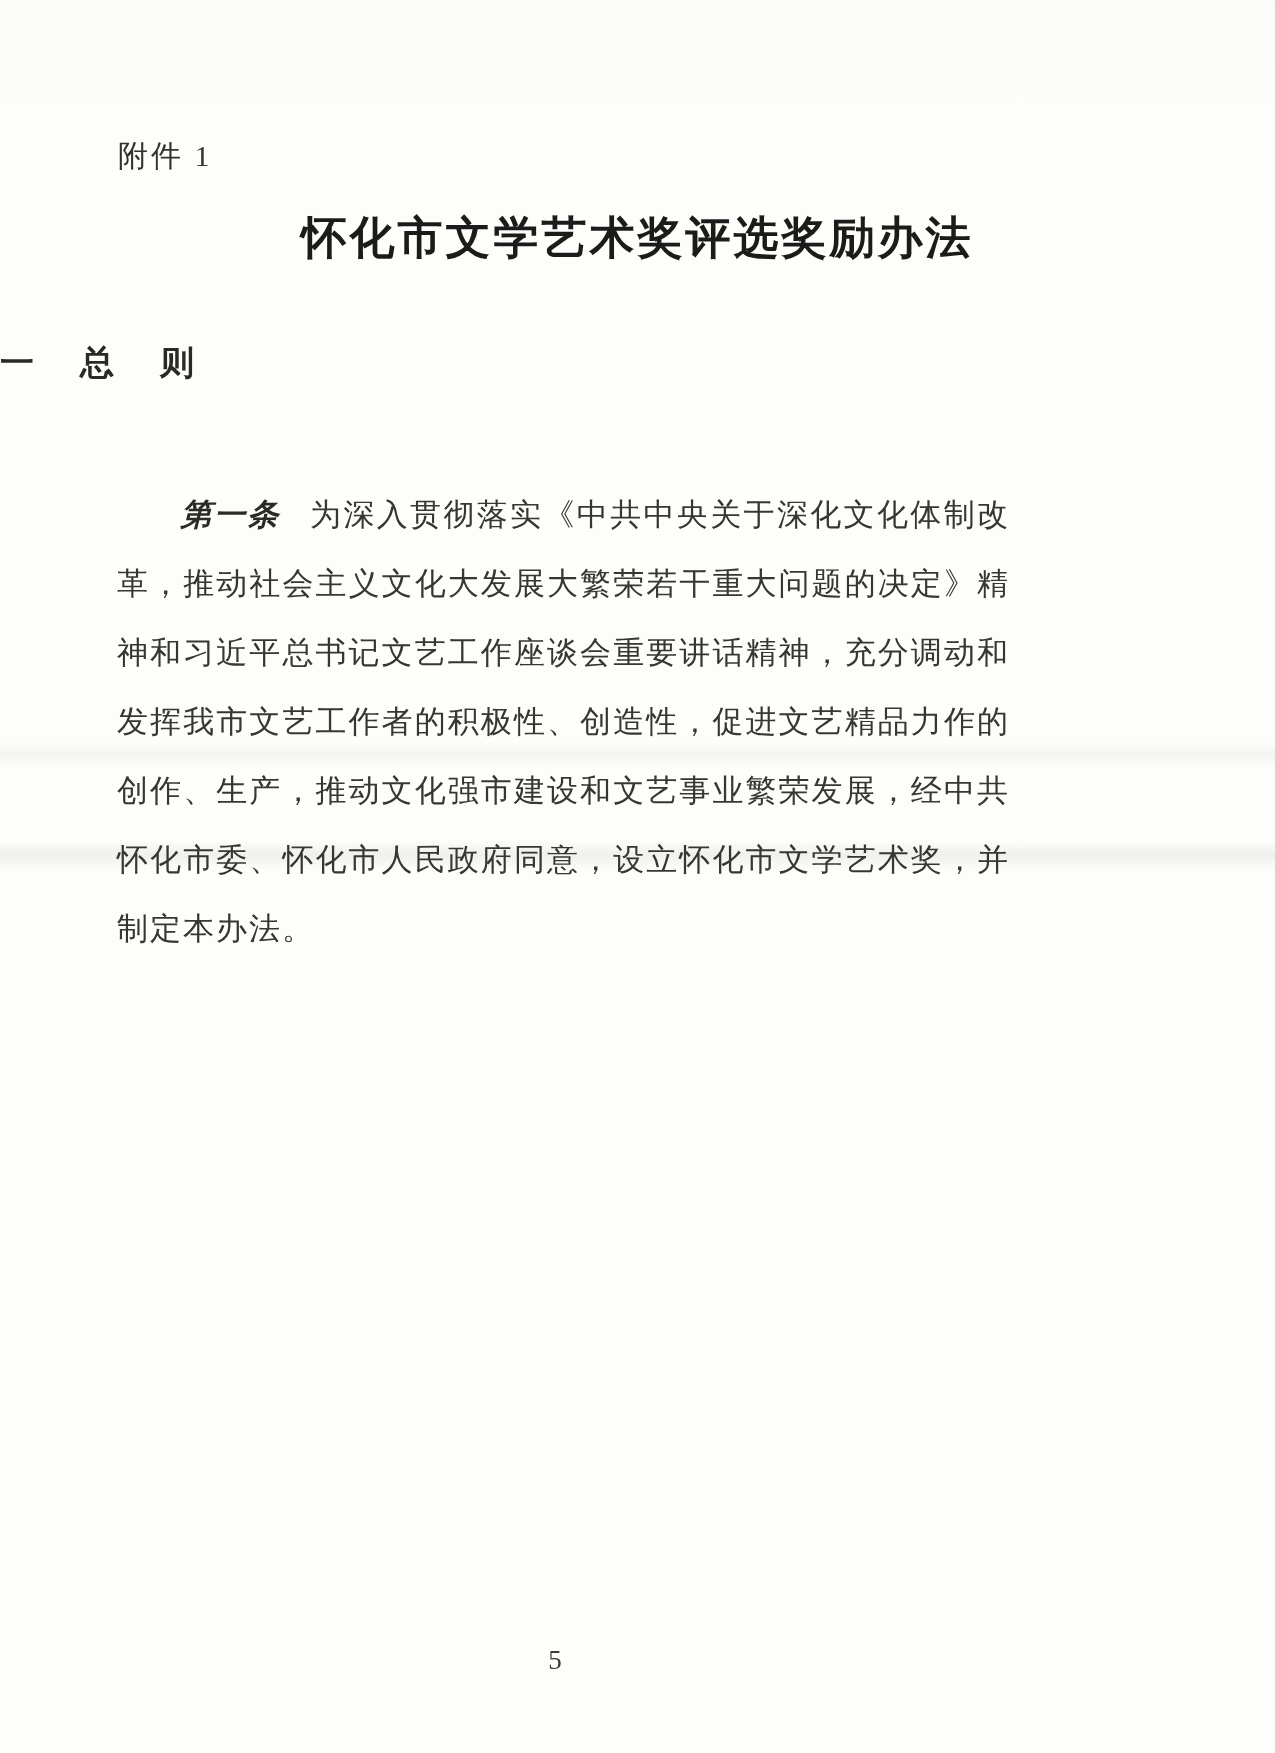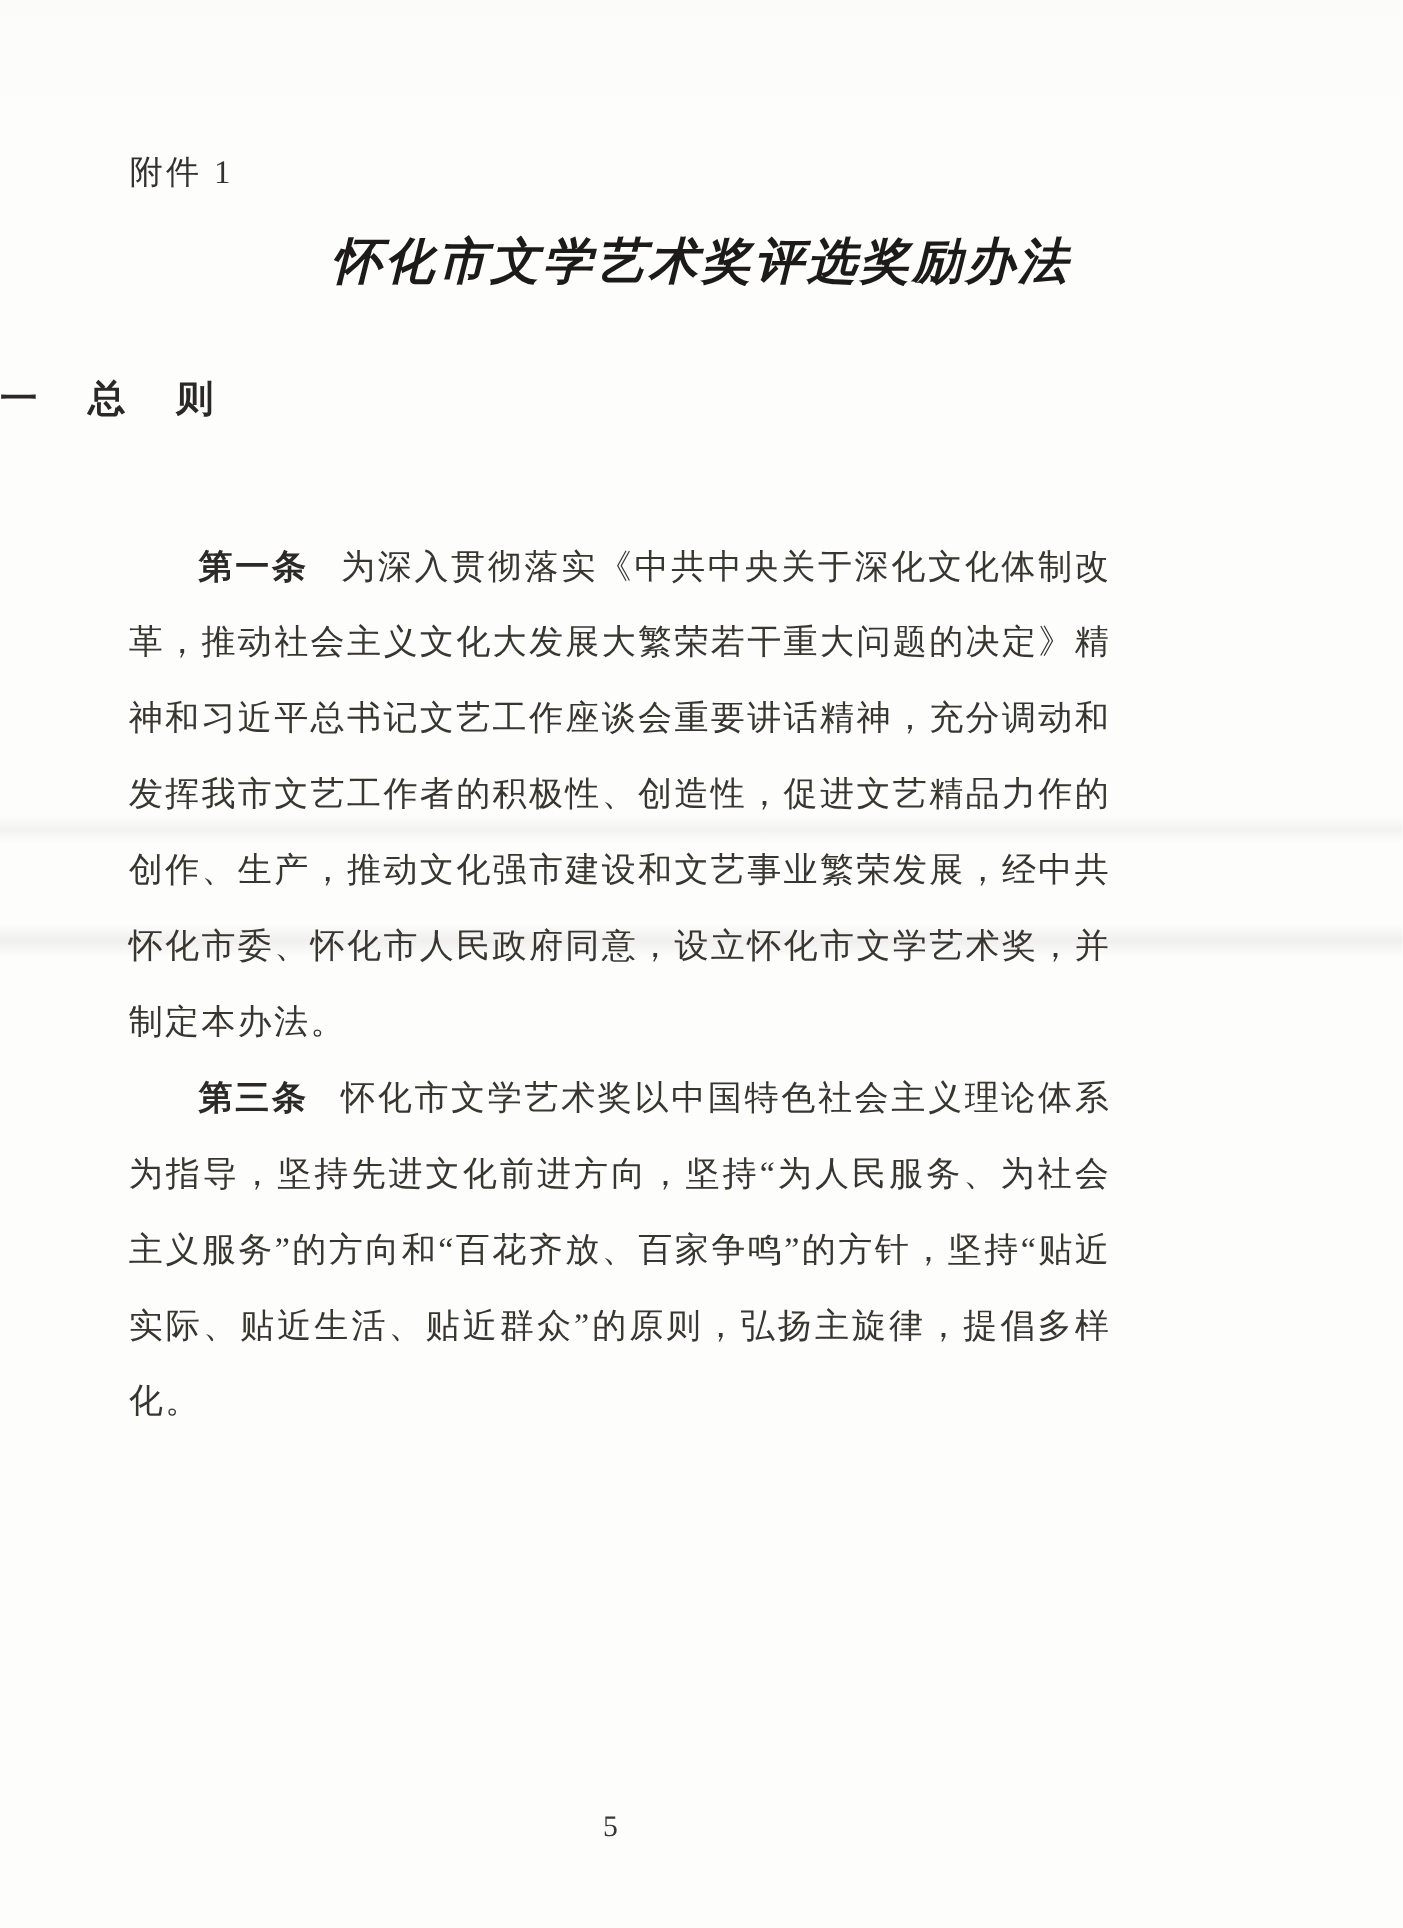--- a/index.html
+++ b/index.html
@@ -51,21 +51,20 @@
     position: absolute;
     left: 0;
     top: 208px;
     width: 100%;
     margin: 0;
     text-align: center;
     font-size: 45px;
     font-weight: bold;
     letter-spacing: 3px;
     color: #1c1b19;
-    font-style: italic;
   }
   .section-heading {
     position: absolute;
     left: 0;
     top: 340px;
     width: 100%;
     margin: 0;
     font-size: 34px;
     font-weight: bold;
     letter-spacing: 6px;
@@ -83,20 +82,21 @@
     color: #37362f;
   }
   .para {
     margin: 0;
     text-indent: 2.05em;
   }
   .para .article-label {
     font-weight: bold;
     margin-right: 0.95em;
     color: #2b2a26;
+    font-style: italic;
   }
   .page-number {
     position: absolute;
     left: 0;
     top: 1645px;
     width: 1110px;
     text-align: center;
     font-size: 27px;
     color: #3a3935;
   }
@@ -112,20 +112,17 @@
   <div class="attachment">附件 1</div>
 
   <h1 class="doc-title">怀化市文学艺术奖评选奖励办法</h1>
 
   <h2 class="section-heading">一　总　则</h2>
 
   <div class="body-text">
     <p class="para">
       <span class="article-label">第一条</span><span>为深入贯彻落实《中共中央关于深化文化体制改革，推动社会主义文化大发展大繁荣若干重大问题的决定》精神和习近平总书记文艺工作座谈会重要讲话精神，充分调动和发挥我市文艺工作者的积极性、创造性，促进文艺精品力作的创作、生产，推动文化强市建设和文艺事业繁荣发展，经中共怀化市委、怀化市人民政府同意，设立怀化市文学艺术奖，并制定本办法。</span>
     </p>
-    <p class="para">
-      <span class="article-label">第三条</span><span>怀化市文学艺术奖以中国特色社会主义理论体系为指导，坚持先进文化前进方向，坚持“为人民服务、为社会主义服务”的方向和“百花齐放、百家争鸣”的方针，坚持“贴近实际、贴近生活、贴近群众”的原则，弘扬主旋律，提倡多样化。</span>
-    </p>
   </div>
 
   <div class="page-number">5</div>
 
 </div>
 
 </body></html>

